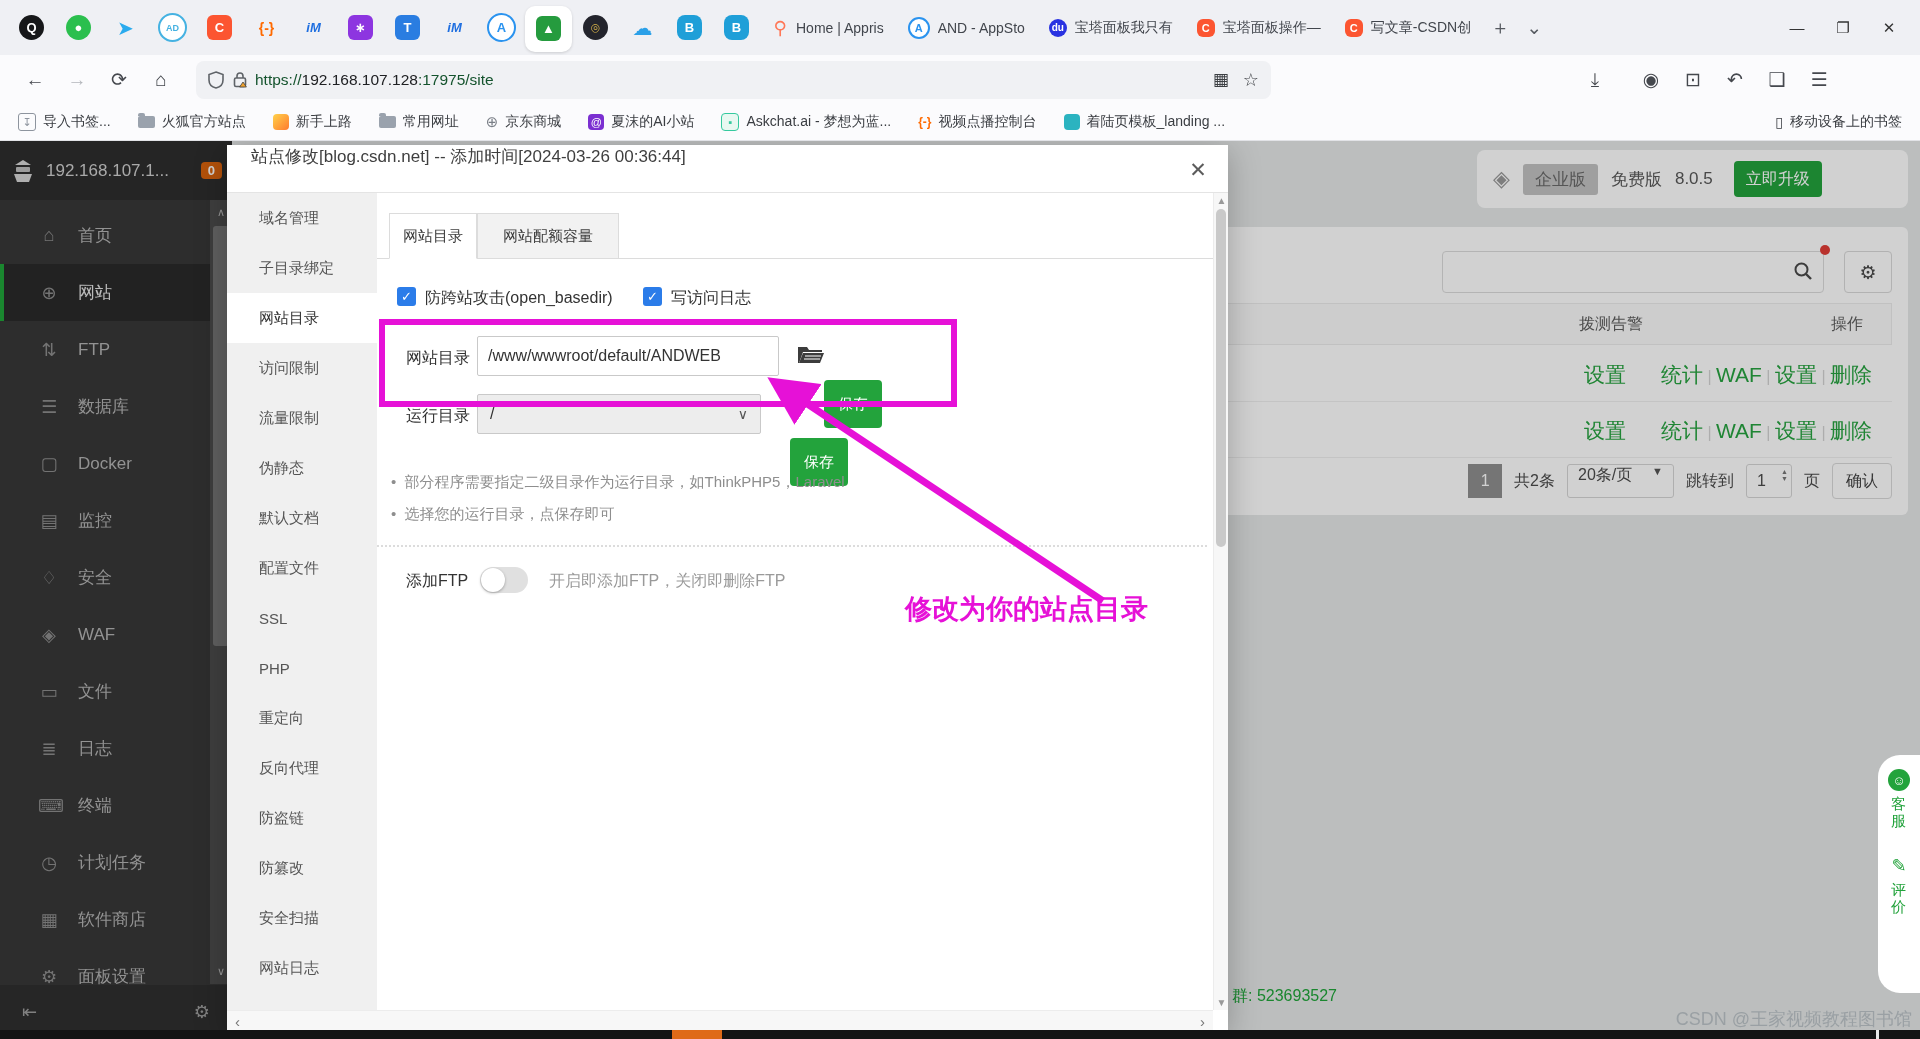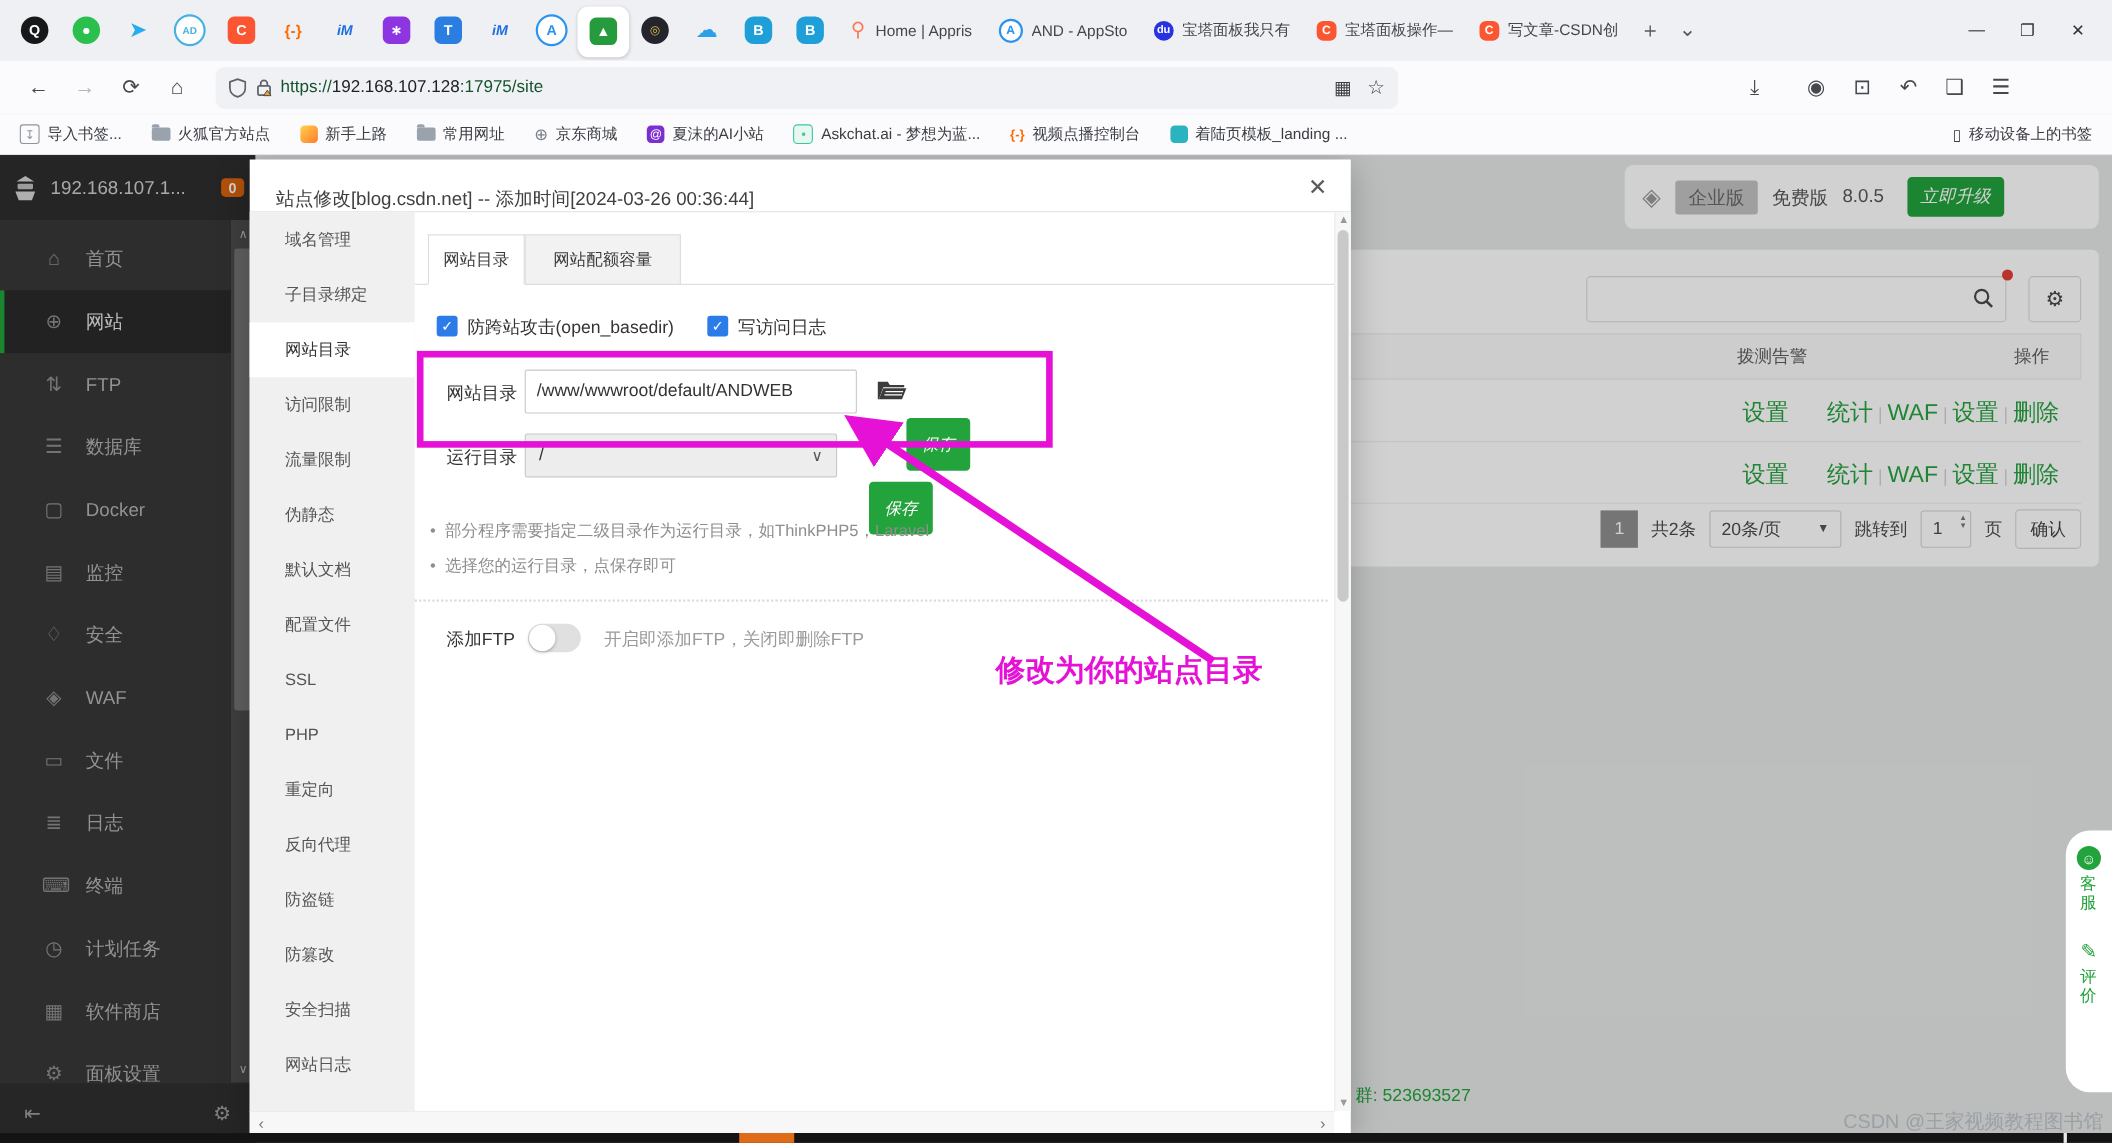--- a/index.html
+++ b/index.html
@@ -40,34 +40,34 @@
   .sb-thumb{position:absolute;left:3px;top:26px;width:16px;height:420px;background:#757575;border-radius:3px;}
   .sb-arrow{position:absolute;left:0;width:22px;text-align:center;color:#b9b9b9;font-size:11px;}
   .sb-foot{position:absolute;left:0;bottom:0;width:232px;height:54px;background:#2f2f2f;display:flex;align-items:center;justify-content:space-between;padding:0 22px;box-sizing:border-box;color:#9d9d9d;font-size:18px;}
   
   .tabstrip{position:absolute;left:262px;top:17px;height:54px;display:flex;background:#e2e2e2;border-radius:8px 8px 0 0;overflow:hidden;}
   .ptab2{width:144px;display:flex;align-items:center;justify-content:center;font-size:18px;color:#3c3c3c;position:relative;}
   .ptab2.active{background:#fff;color:#20a53a;font-weight:bold;}
   .ptab2.active::after{content:"";position:absolute;bottom:7px;left:36px;width:72px;height:3px;background:#20a53a;}
   .license{position:absolute;left:1477px;top:9px;width:431px;height:58px;background:#fff;border-radius:8px;display:flex;align-items:center;padding:0 16px;box-sizing:border-box;gap:13px;}
   .lic-pill{background:#c3c3c3;color:#696969;font-size:17px;padding:4px 12px;border-radius:3px;}
-  .btn-green{background:#23a33c;color:#fff;border-radius:4px;display:flex;align-items:center;justify-content:center;font-size:16px;font-style:italic;}
+  .btn-green{background:#23a33c;color:#fff;border-radius:4px;display:flex;align-items:center;justify-content:center;font-size:16px;}
   .card{position:absolute;left:262px;top:86px;width:1646px;height:288px;background:#fff;border-radius:6px;}
   .btn-white{background:#fff;border:1px solid #d9d9d9;border-radius:4px;display:flex;align-items:center;justify-content:center;font-size:16px;color:#444;}
   .reddot{position:absolute;width:10px;height:10px;border-radius:50%;background:#e23d38;}
   .cbx-grey{width:18px;height:18px;border:1px solid #c9c9c9;border-radius:3px;background:#fff;}
   .thead{color:#5f5f5f;font-size:16px;}
   .glink{color:#27a340;font-size:21px;}
   .sep{color:#d4d4d4;}
   .wafbadge{width:28px;height:28px;border-radius:50%;border:2px solid #b7b7b7;color:#9f9f9f;font-size:7px;font-weight:bold;display:flex;align-items:center;justify-content:center;letter-spacing:.5px;}
   .pag{position:absolute;right:16px;top:236px;display:flex;align-items:center;gap:12px;font-size:16px;color:#4c4c4c;}
   .overlay{position:absolute;left:0;top:0;width:1920px;height:898px;background:rgba(0,0,0,.18);z-index:5;}
   
   .modal{position:absolute;left:227px;top:4px;width:1001px;height:887px;background:#fff;z-index:10;box-shadow:0 6px 30px rgba(0,0,0,.25);}
-  .m-head{position:absolute;left:0;top:0;width:1001px;height:48px;border-bottom:1px solid #e4e4e4;display:flex;align-items:flex-end;box-sizing:border-box;}
+  .m-head{position:absolute;left:0;top:0;width:1001px;height:48px;border-bottom:1px solid #e4e4e4;display:flex;align-items:flex-start;box-sizing:border-box;}
   .m-title{font-size:17px;color:#3f3f3f;margin-left:24px;}
   .m-close{position:absolute;right:16px;top:11px;font-size:21px;color:#5c5c5c;width:28px;height:28px;display:flex;align-items:center;justify-content:center;}
   .m-menu{position:absolute;left:0;top:48px;width:150px;height:817px;background:#f0f0f0;}
   .m-mi{height:50px;display:flex;align-items:center;padding-left:32px;font-size:15px;color:#555;}
   .m-mi.active{background:#fff;color:#333;}
   .m-content{position:absolute;left:150px;top:48px;width:836px;height:817px;}
   .m-tab{position:absolute;top:20px;height:46px;border:1px solid #dcdcdc;background:#f2f2f2;display:flex;align-items:center;justify-content:center;font-size:15px;color:#3c3c3c;box-sizing:border-box;z-index:2;}
   .m-tab.active{background:#fff;border-bottom:1px solid #fff;}
   .m-tabline{position:absolute;top:65px;left:0;width:836px;height:1px;background:#dcdcdc;}
   .cbx-blue{position:absolute;width:19px;height:19px;background:#2b7ce9;border-radius:3px;color:#fff;font-size:13px;font-weight:bold;display:flex;align-items:center;justify-content:center;}
@@ -388,21 +388,21 @@
       </div>
 
       <span class="cbx-grey abs" style="left:26px;top:246px"></span>
       <div class="abs" style="left:58px;top:238px;width:188px;height:38px;border:1px solid #dcdcdc;border-radius:3px;display:flex;align-items:center;justify-content:space-between;padding:0 12px;box-sizing:border-box">
         <span style="color:#aaa;font-size:15px">请选择批量操作</span>
         <span style="color:#555;font-size:11px">▼</span>
       </div>
       <div class="pag">
         <div style="width:34px;height:34px;background:#8f8f8f;color:#fff;display:flex;align-items:center;justify-content:center">1</div>
         <span>共2条</span>
-        <div style="width:120px;height:34px;border:1px solid #d6d6d6;border-radius:3px;display:flex;align-items:center;justify-content:space-between;padding:12px 10px;box-sizing:border-box">
+        <div style="width:107px;height:34px;border:1px solid #d6d6d6;border-radius:3px;display:flex;align-items:flex-start;justify-content:space-between;padding:0 10px;box-sizing:border-box">
           <span>20条/页</span>
           <span style="font-size:11px;color:#555">▼</span>
         </div>
         <span>跳转到</span>
         <div style="width:46px;height:34px;border:1px solid #d6d6d6;border-radius:3px;position:relative;display:flex;align-items:center;padding-left:10px;box-sizing:border-box">
           <span>1</span>
           <span style="position:absolute;right:3px;top:3px;font-size:7px;color:#777;line-height:7px">▲<br>▼</span>
         </div>
         <span>页</span>
         <div class="btn-white" style="width:58px;height:34px">确认</div>

